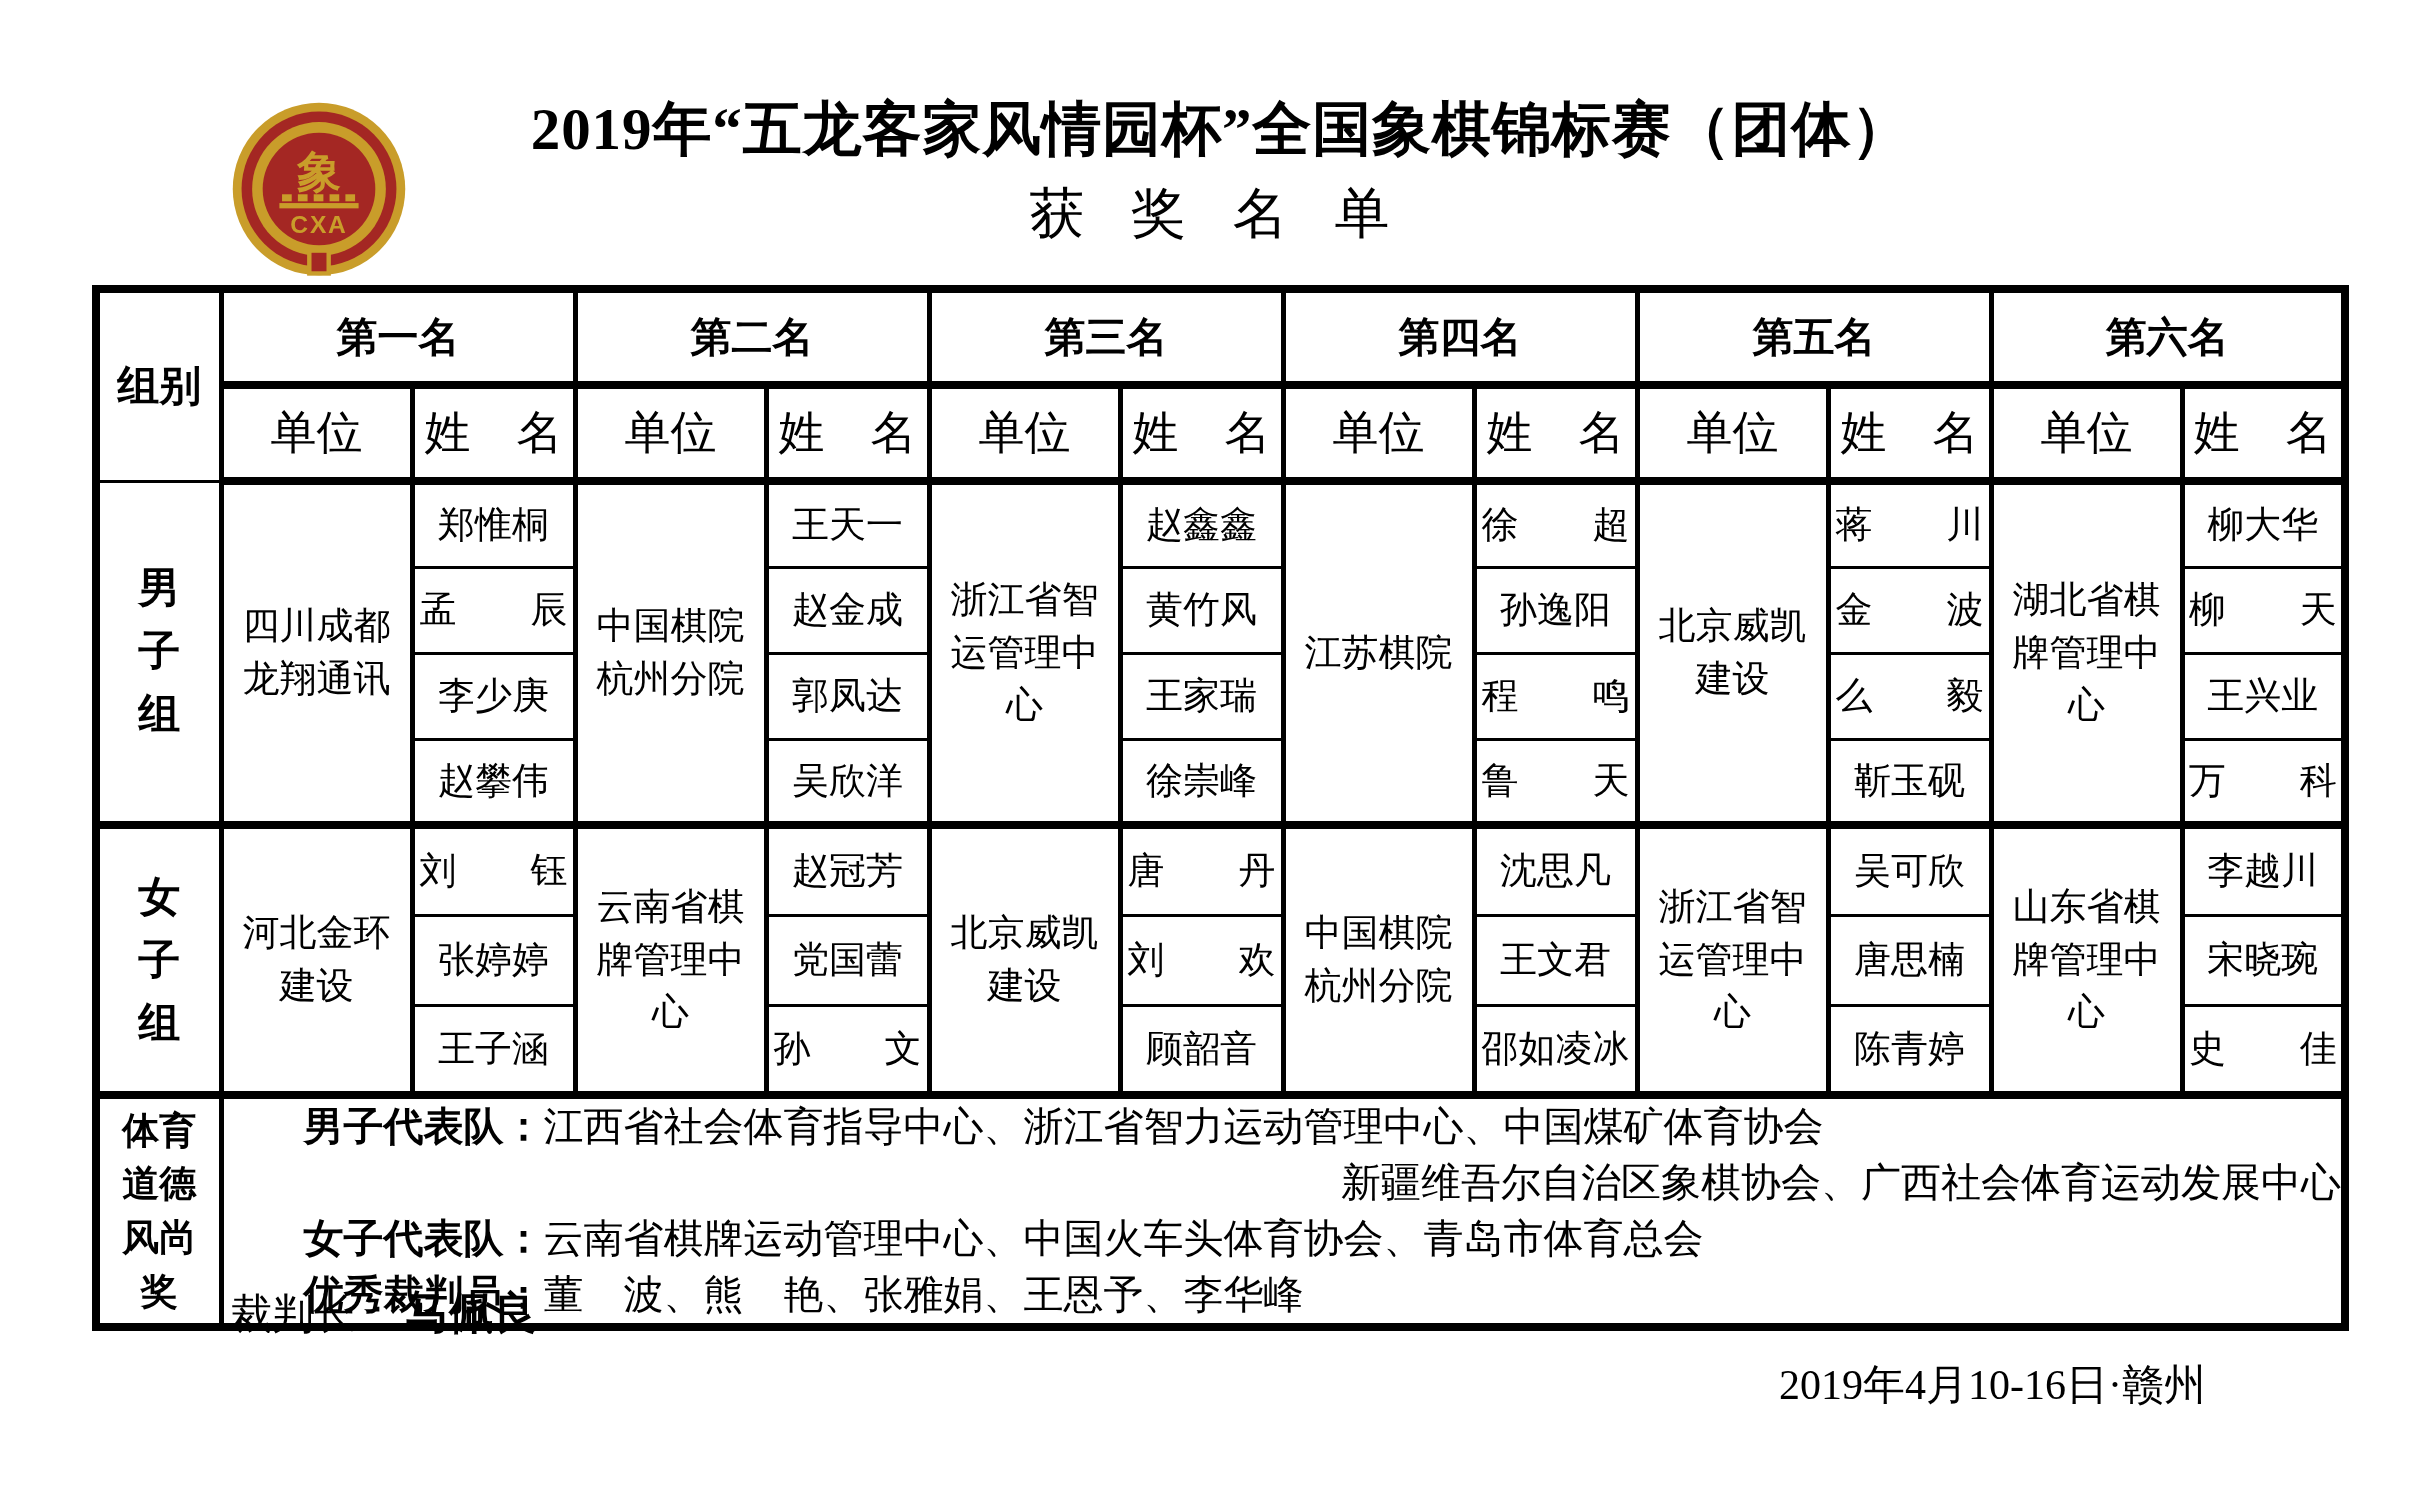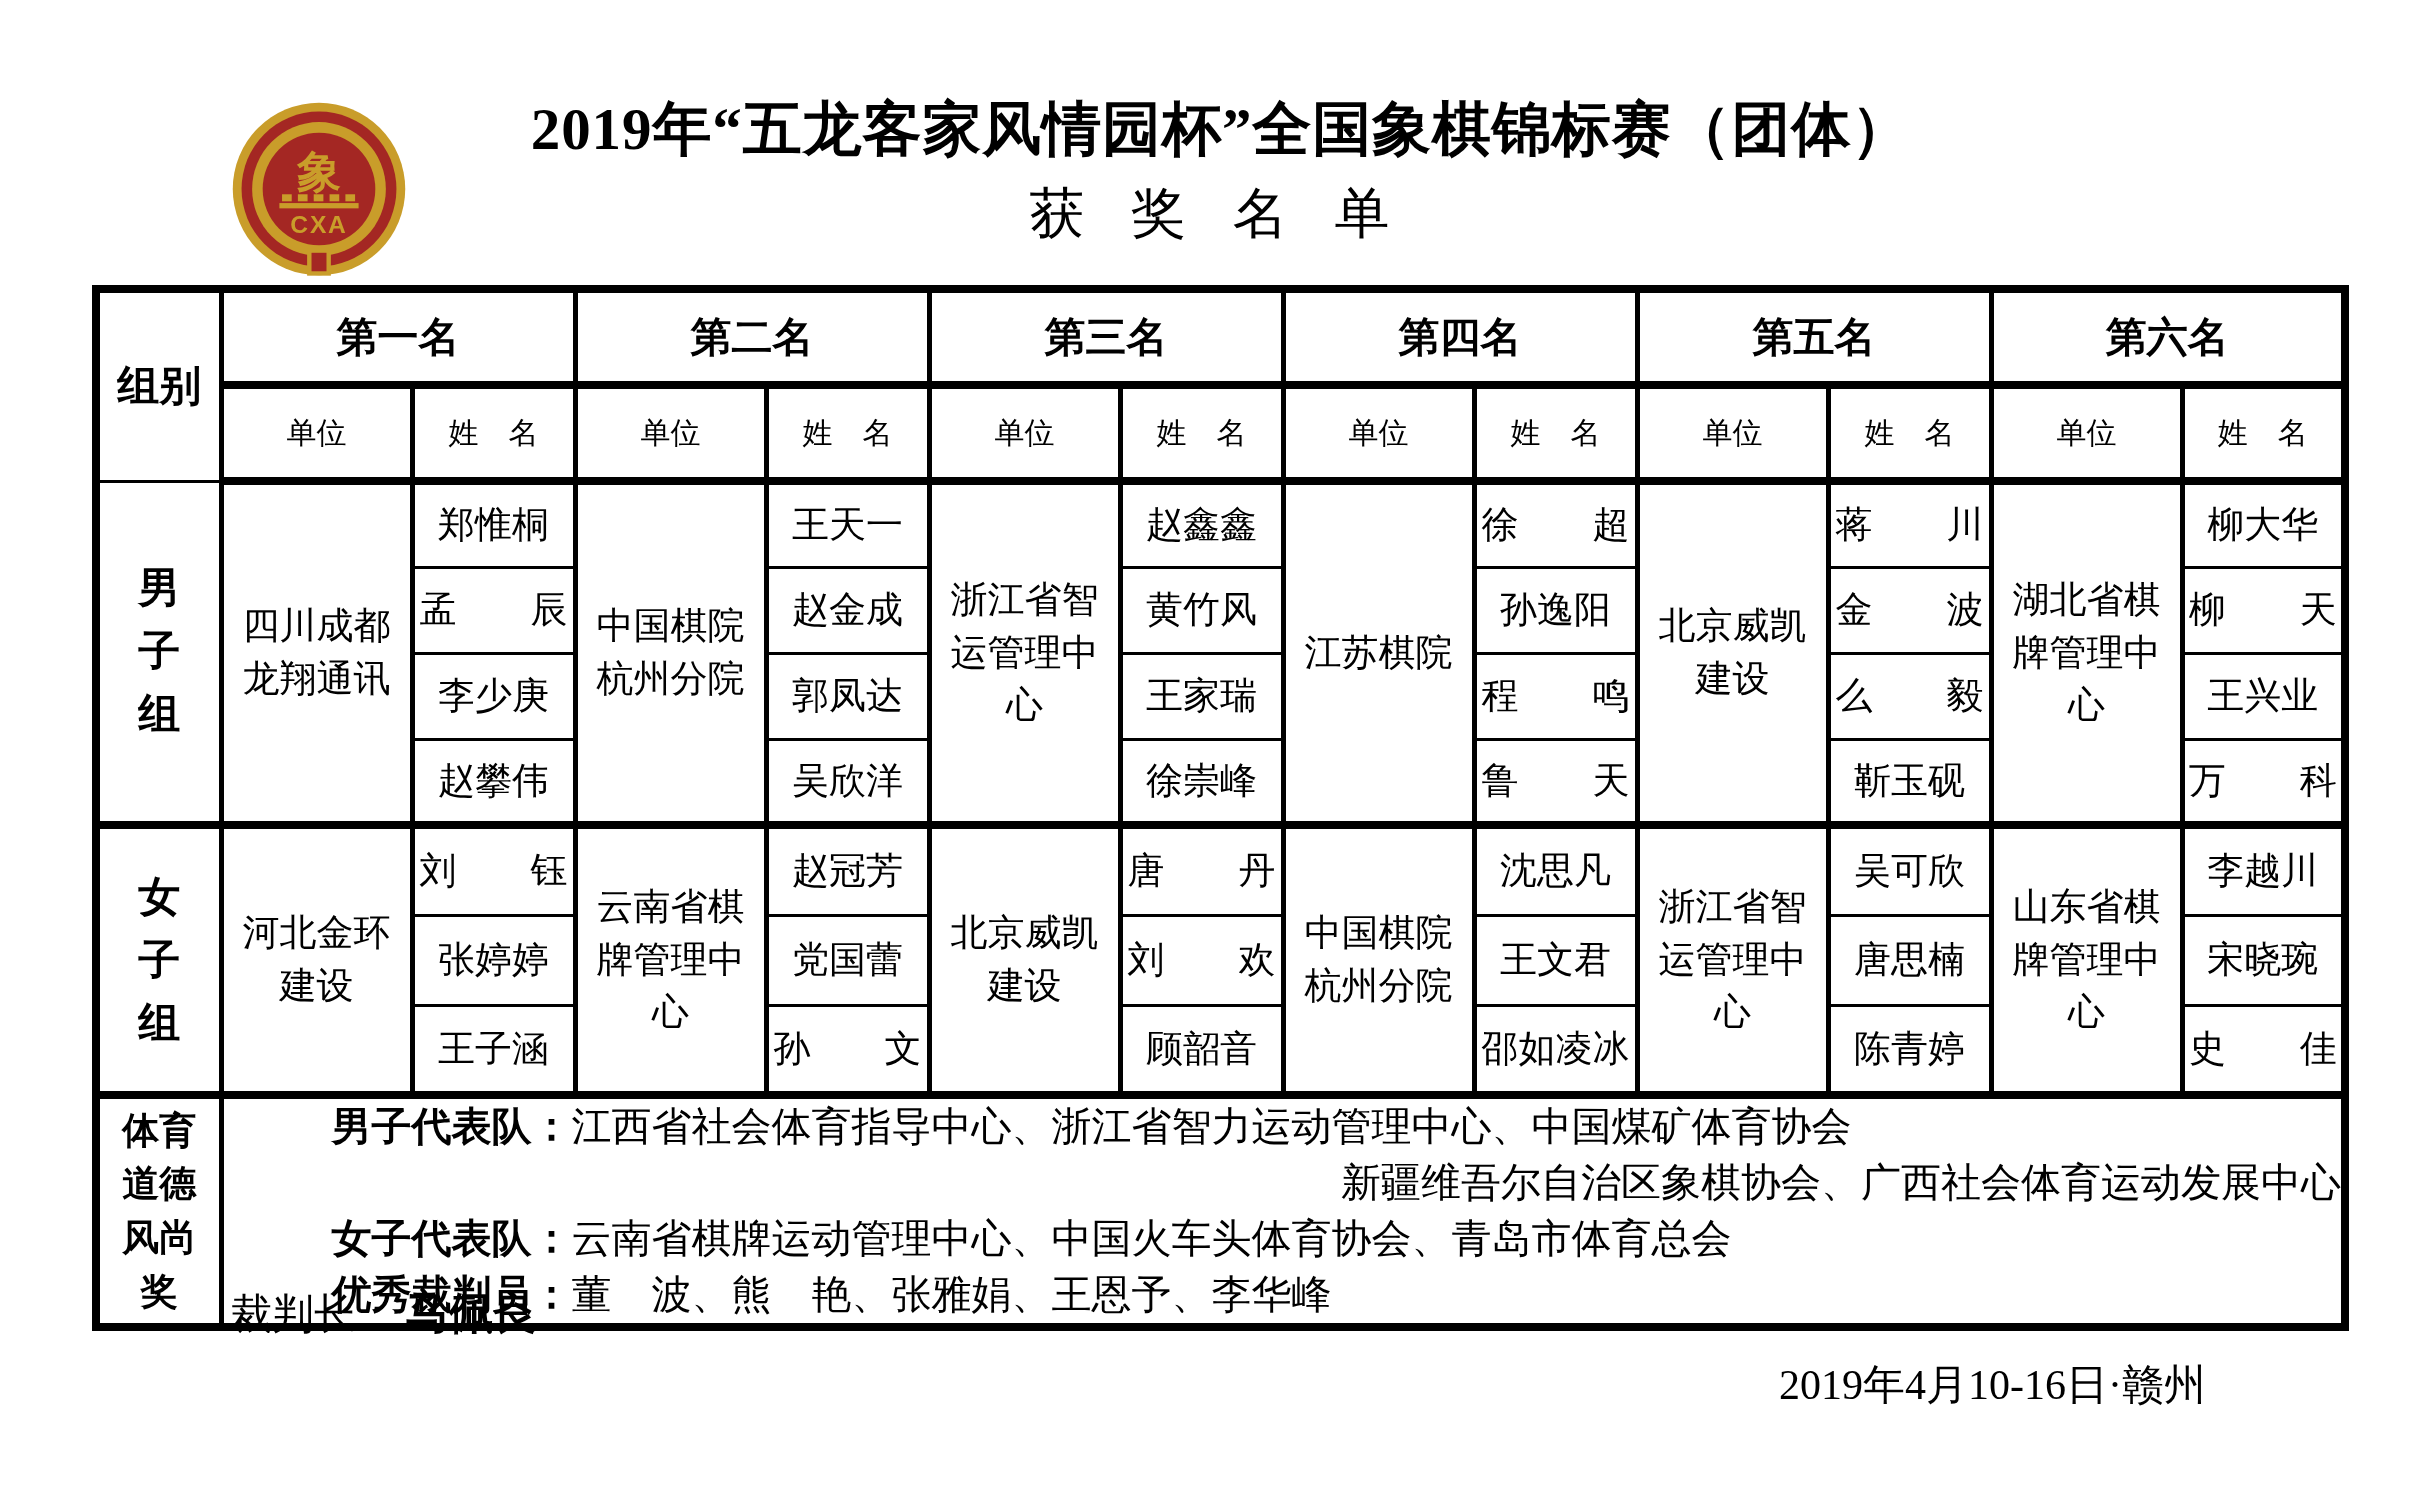--- a/index.html
+++ b/index.html
@@ -33,28 +33,28 @@
   }
   .awards td.hb { border-bottom-width: 8.3px; }
   tr.r-rank { height: 96px; }
   tr.r-sub  { height: 96px; }
   tr.r-m    { height: 86px; }
   tr.r-w    { height: 90px; }
   tr.r-sp   { height: 224px; }
 
   td.corner { font-weight: bold; font-size: 42px; }
   td.rank   { font-weight: bold; font-size: 41px; }
-  td.sub    { font-size: 30px; }
+  td.sub    { font-size: 46px; }
   td.name   { font-size: 37px; }
   .unit-text { width: 154px; margin: 0 auto; word-break: break-all; line-height: 1.42; font-size: 37px; }
   .vtext  { width: 46px; margin: 0 auto; word-break: break-all; font-size: 42px; font-weight: bold; line-height: 1.5; }
   .vtext2 { width: 79px; margin: 0 auto; word-break: break-all; font-size: 37px; font-weight: bold; line-height: 1.45; }
 
   td.sports { text-align: left; }
-  .sp-line { font-size: 40px; line-height: 56px; padding-left: 108px; white-space: nowrap; }
+  .sp-line { font-size: 40px; line-height: 56px; padding-left: 80px; white-space: nowrap; }
   .sp-line.indent { padding-left: 427px; text-align: right; }
   .sp-label { font-weight: bold; }
 
   
   .footer-left  { position: absolute; left: 230px;  top: 1284px; font-size: 42px; }
   .footer-left .ref-name { font-weight: bold; font-size: 44px; margin-left: 7.3px; }
   .footer-right { position: absolute; right: 220px; top: 1357px; font-size: 42px; }
 </style>
 </head>
 <body>

